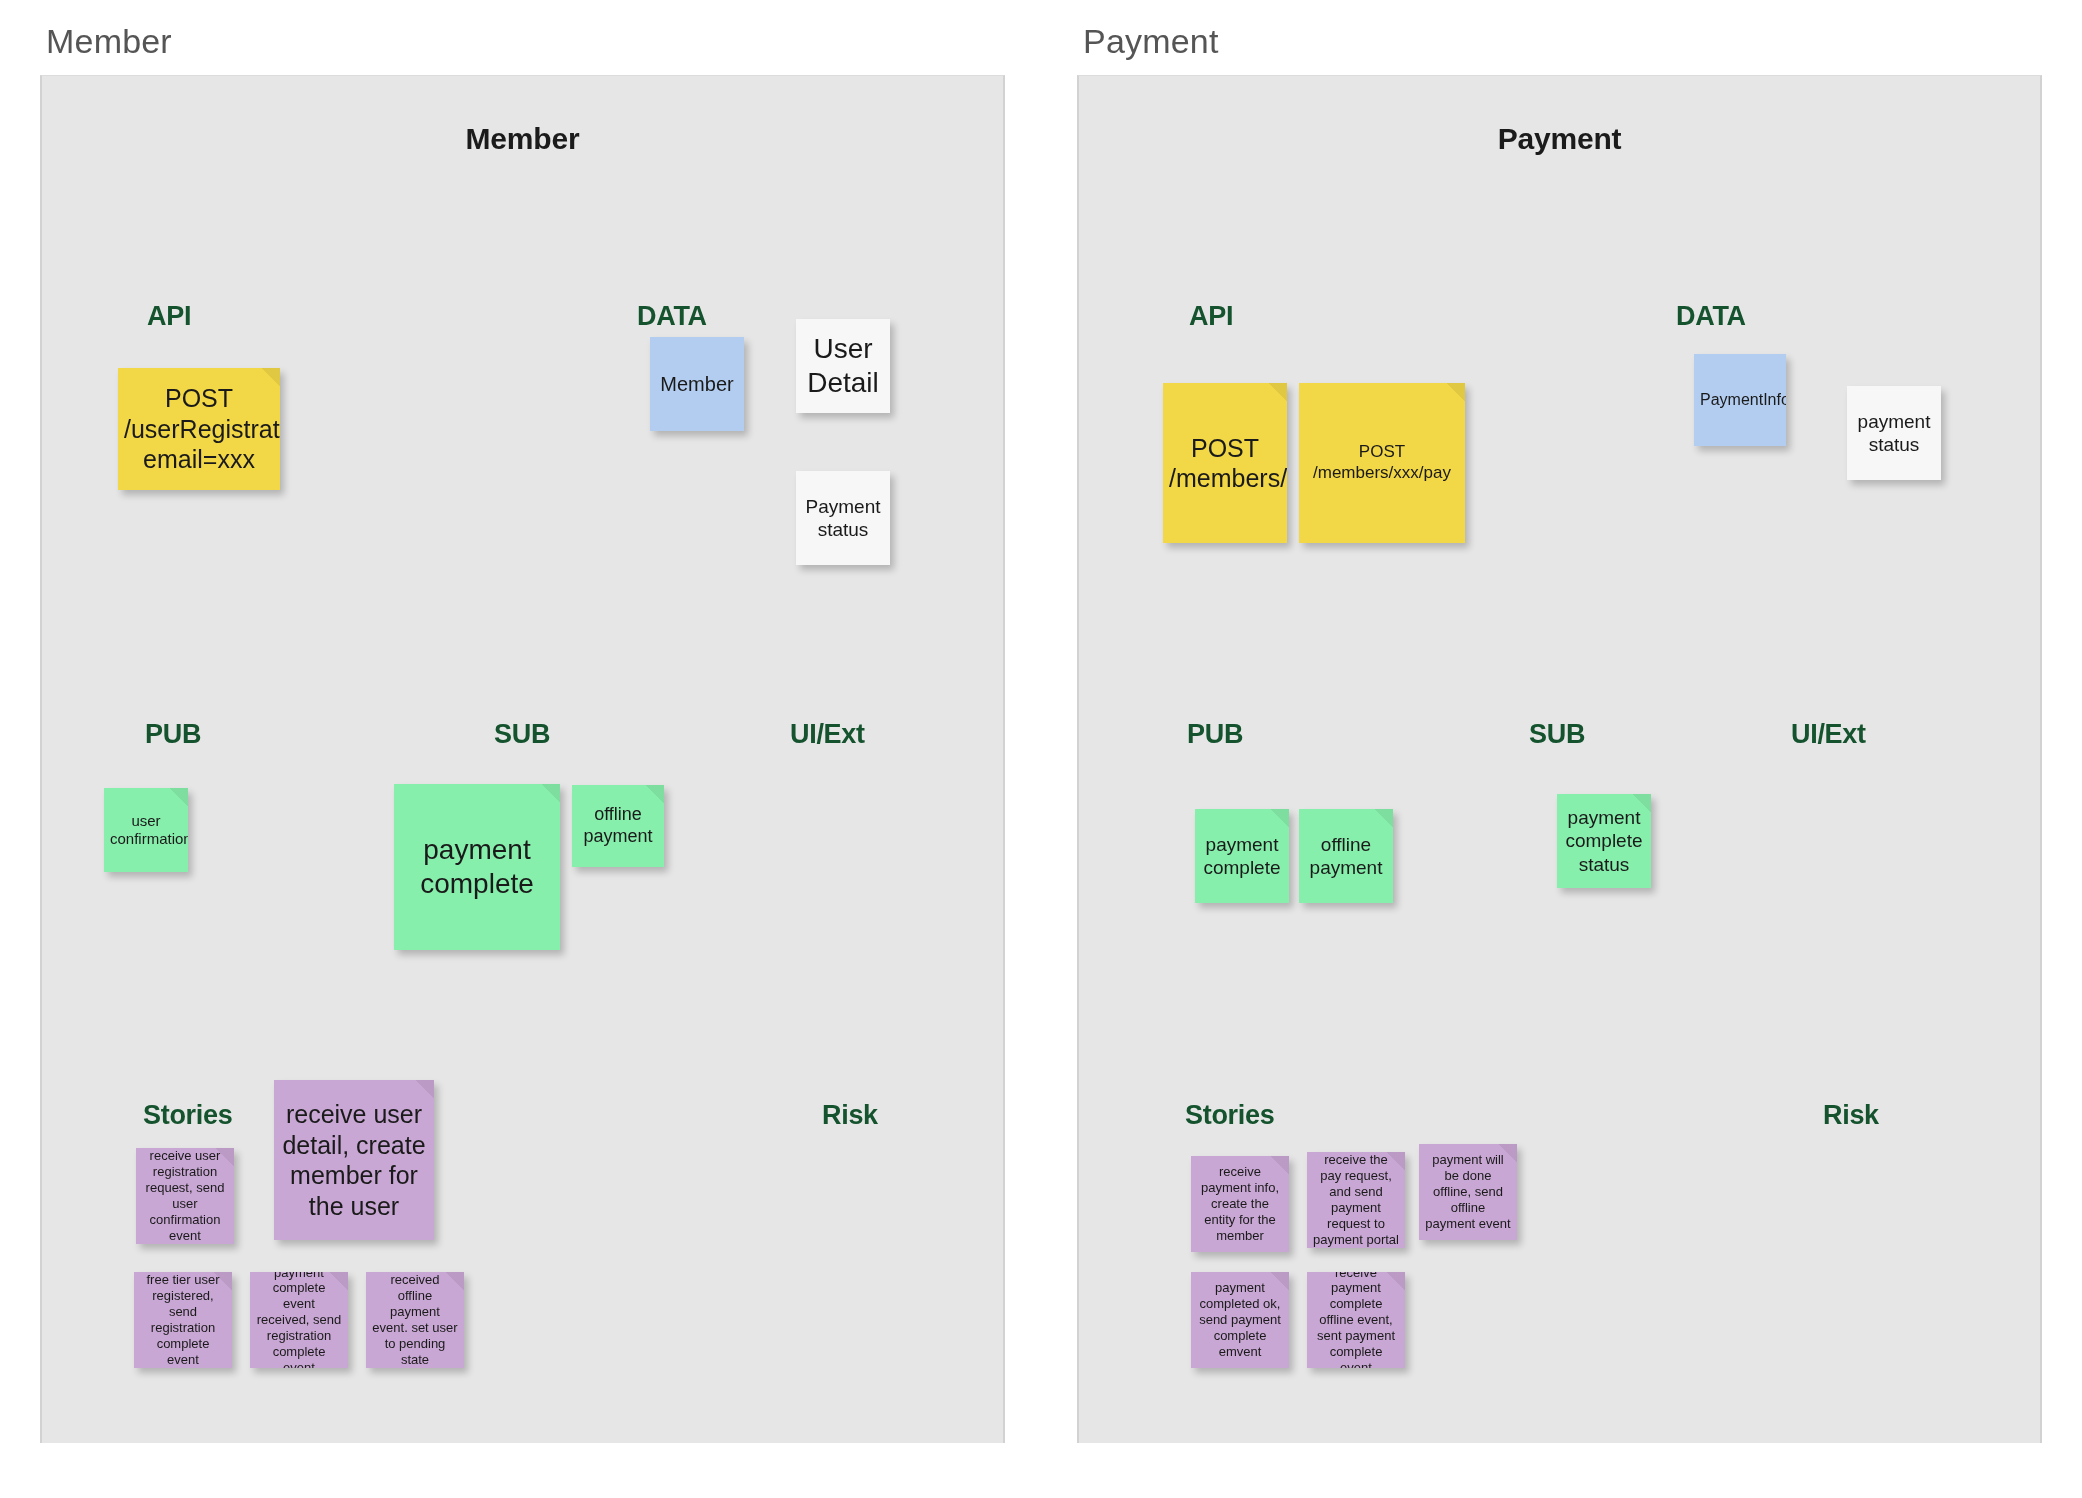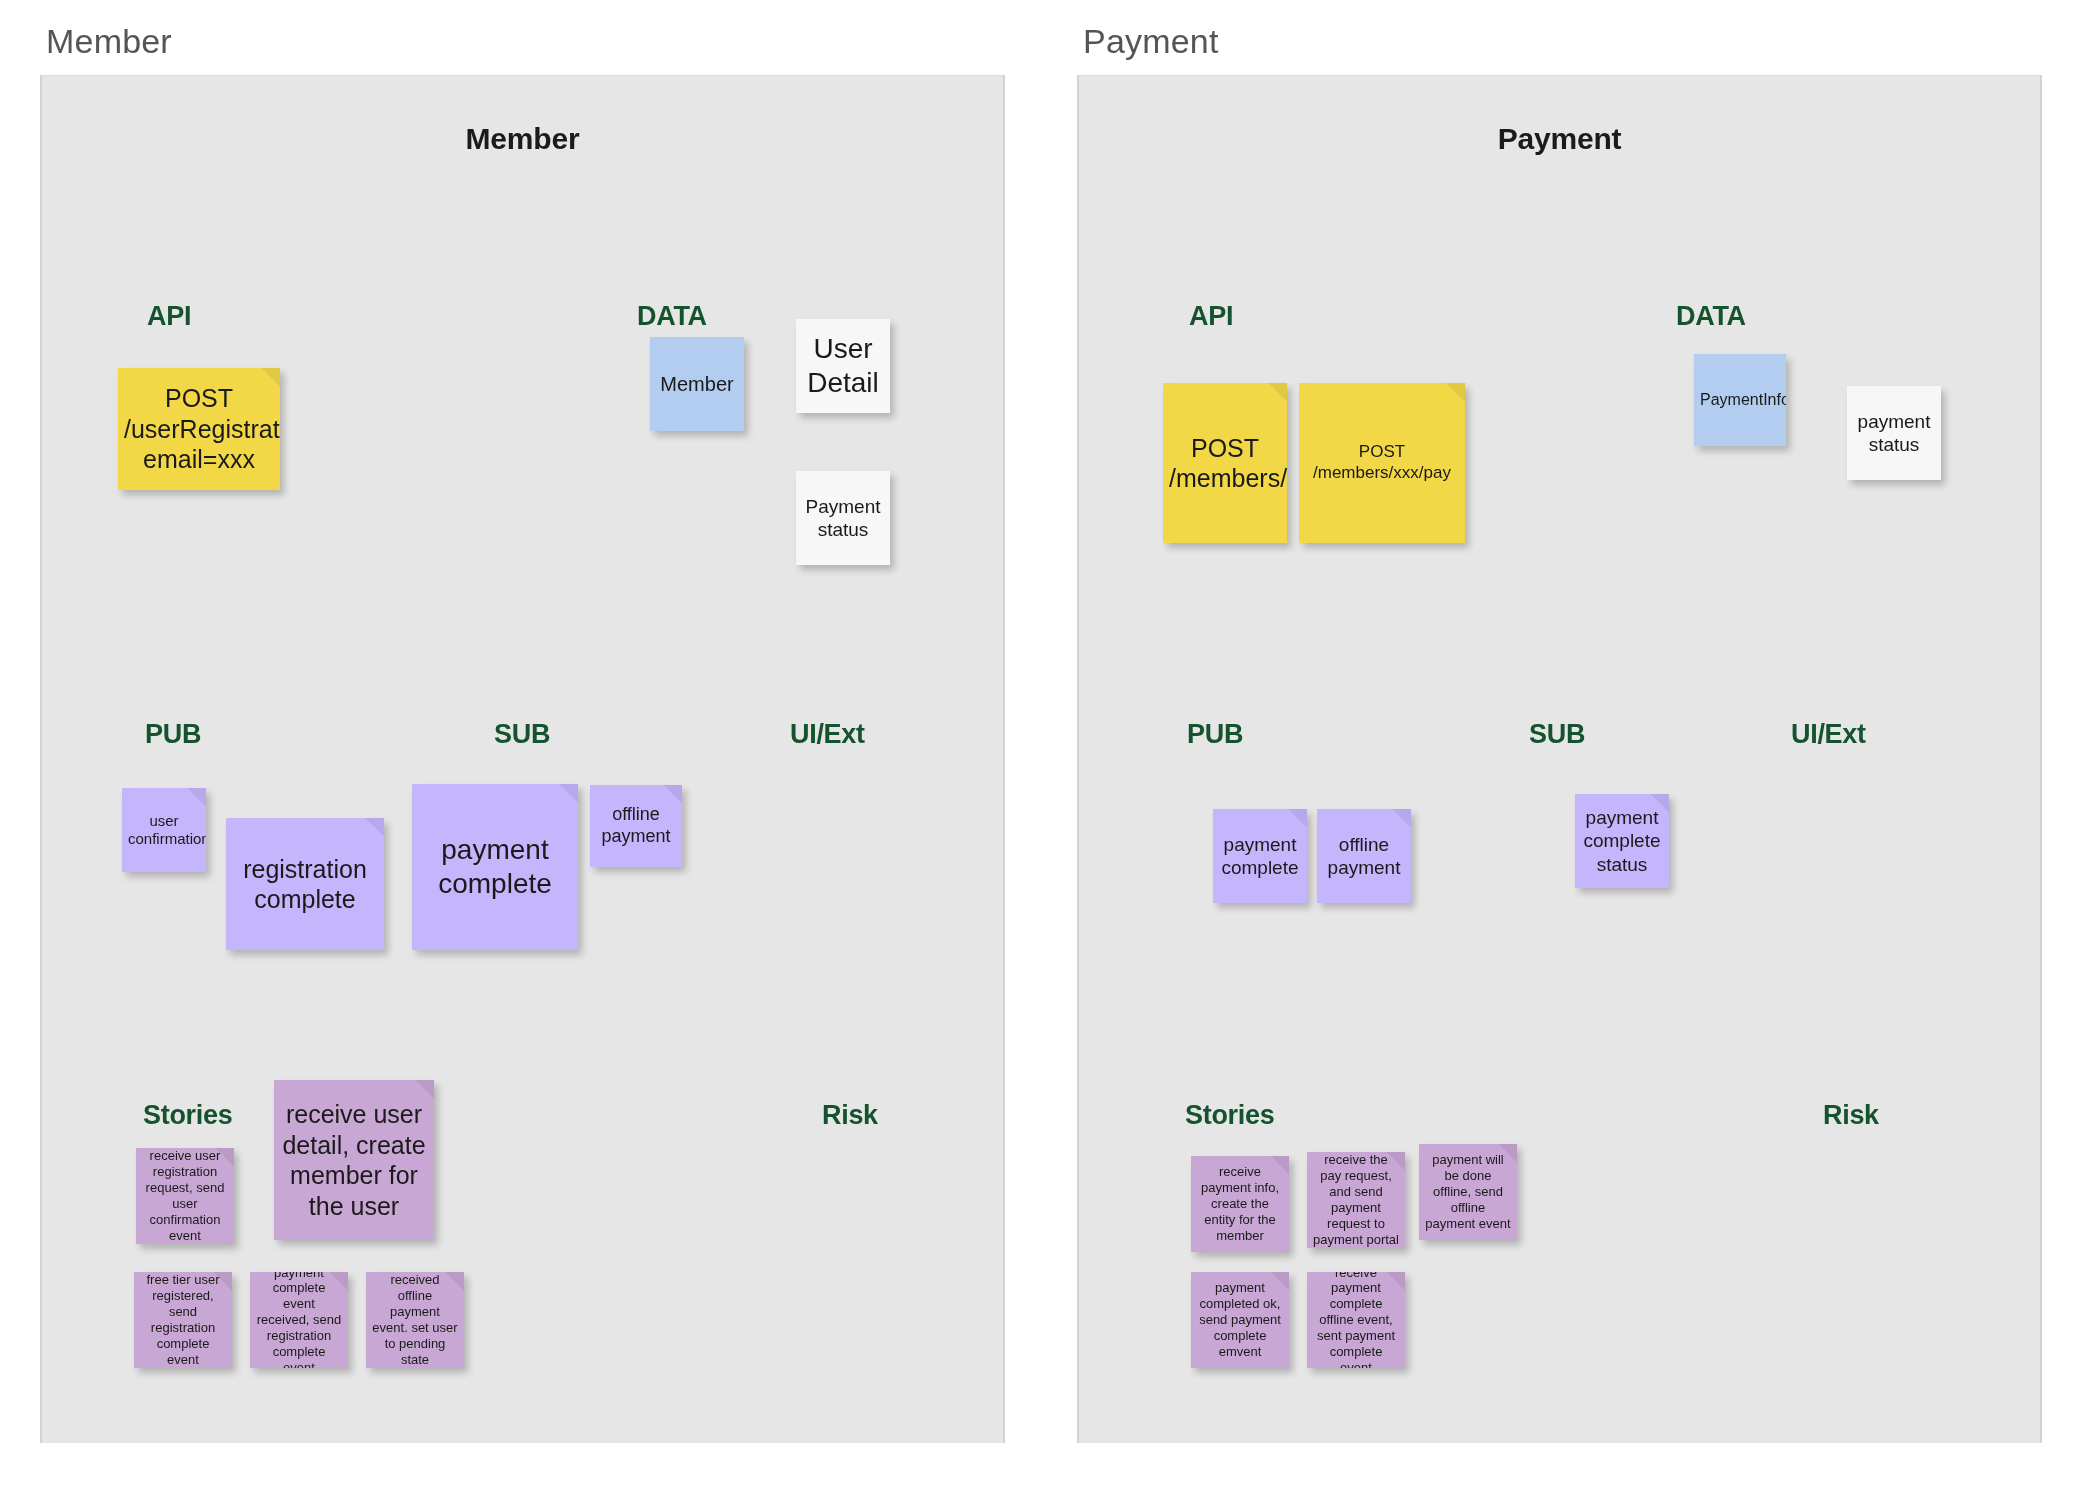--- a/index.html
+++ b/index.html
@@ -66,21 +66,21 @@
     line-height: 1.22;
     box-shadow: 4px 5px 7px rgba(0,0,0,0.22);
     padding: 4px 6px;
     overflow: hidden;
   }
   .note span { display: block; width: 100%; }
   .note.yellow  { background: #f2d747; }
   .note.orange  { background: #f5a css; }
   .note.orange  { background: #f5a košice; }
   .note.orange  { background: #f4a košice; }
-  .note.orange  { background: #c4b5fd; margin-left: 18px; }
+  .note.orange  { background: #86efac; }
   .note.blue    { background: #b3cdf0; }
   .note.white   { background: #f7f7f7; }
   .note.purple  { background: #c9a7d4; }
 
   
   .note.fold::after {
     content: "";
     position: absolute;
     top: 0; right: 0;
     width: 18px; height: 18px;
@@ -116,23 +116,20 @@
       <div class="note white" style="left:754px; top:243px; width:94px; height:94px; font-size:28px;">
         <span>User Detail</span>
       </div>
       <div class="note white" style="left:754px; top:395px; width:94px; height:94px; font-size:19px;">
         <span>Payment status</span>
       </div>
 
       <div class="note orange fold" style="left:62px; top:712px; width:84px; height:84px; font-size:15px;">
         <span>user confirmation</span>
       </div>
-      <div class="note orange fold" style="left:166px; top:742px; width:158px; height:132px; font-size:25px;">
-        <span>registration complete</span>
-      </div>
 
       <div class="note orange fold" style="left:352px; top:708px; width:166px; height:166px; font-size:28px;">
         <span>payment complete</span>
       </div>
       <div class="note orange fold" style="left:530px; top:709px; width:92px; height:82px; font-size:18px;">
         <span>offline payment</span>
       </div>
 
       <div class="note purple fold" style="left:232px; top:1004px; width:160px; height:160px; font-size:25px;">
         <span>receive user detail, create member for the user</span>

